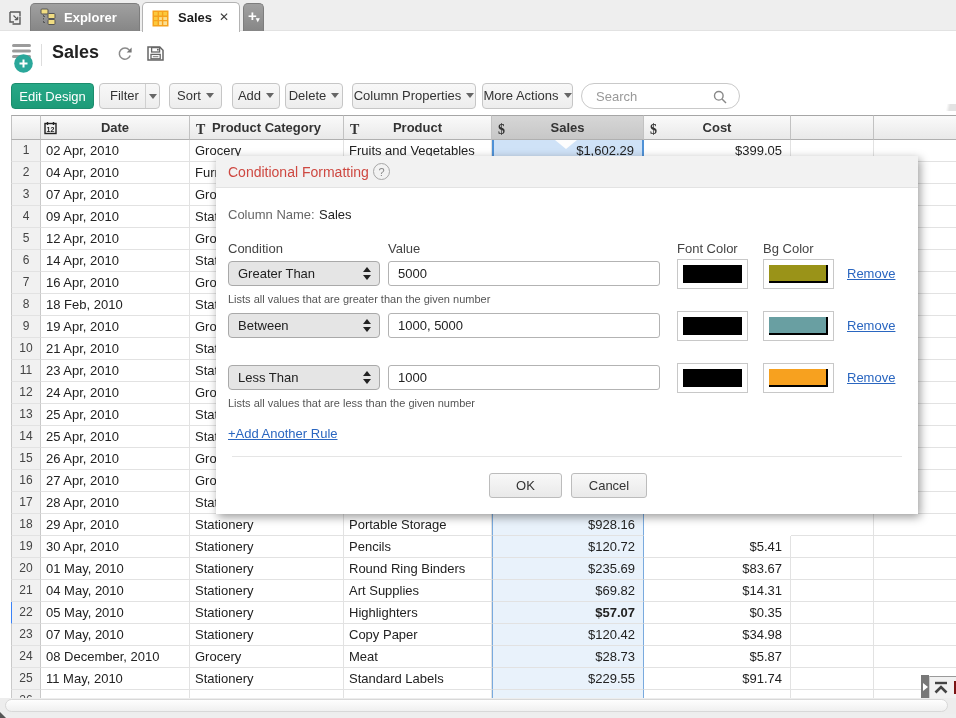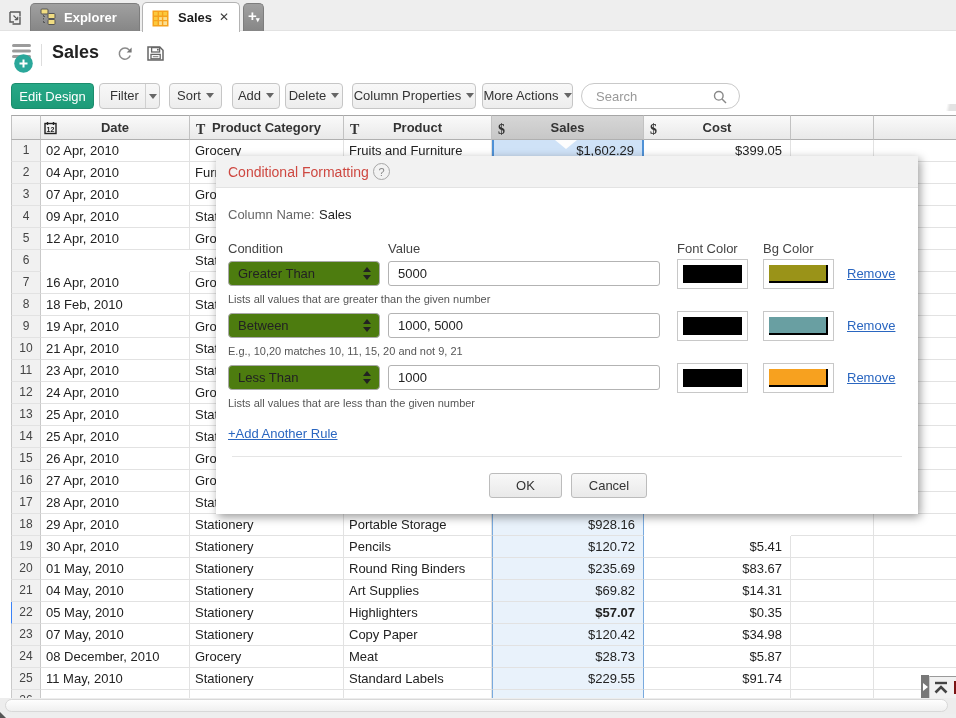--- a/index.html
+++ b/index.html
@@ -46,21 +46,21 @@
 .money { text-align:right; padding-right:8px; }
 .salescell { background:#e9f2fb; border-left:1px solid #79aade; border-right:1px solid #79aade; }
 
 
 #dialog { left:216px; top:156px; width:702px; height:358px; background:#fff; box-shadow:2px 3px 9px rgba(0,0,0,0.4); }
 #dhead { position:absolute; left:0; top:0; width:702px; height:32px; background:#f2f2f2; border-bottom:1px solid #e3e3e3; }
 #dtitle { position:absolute; left:12px; top:8px; font-size:14px; color:#ce4841; }
 #dhelp { position:absolute; left:157px; top:7px; width:17px; height:17px; border:1px solid #a6a6a6; border-radius:50%; color:#888; font-size:11px; text-align:center; line-height:16px; }
 .dlabel { position:absolute; font-size:13px; color:#666; }
 .dtext { position:absolute; font-size:13px; color:#222; }
-.dselect { position:absolute; width:152px; height:25px; background:#4d7c0f; border:1px solid #a9a9a9; border-radius:4px; font-size:13px; color:#222; line-height:23px; padding-left:9px; }
+.dselect { position:absolute; width:152px; height:25px; background:#e5e5e5; border:1px solid #a9a9a9; border-radius:4px; font-size:13px; color:#222; line-height:23px; padding-left:9px; }
 .spin { position:absolute; right:8px; top:5px; display:flex; flex-direction:column; align-items:center; }
 .spin .u { display:block; width:0; height:0; border-left:4px solid transparent; border-right:4px solid transparent; border-bottom:5px solid #222; margin-bottom:3px; }
 .spin .dn { display:block; width:0; height:0; border-left:4px solid transparent; border-right:4px solid transparent; border-top:5px solid #222; }
 .dinput { position:absolute; width:272px; height:25px; background:#fff; border:1px solid #b3b3b3; border-radius:3px; font-size:13px; color:#222; line-height:23px; padding-left:9px; }
 .swatch { position:absolute; width:71px; height:30px; background:#fff; border:1px solid #c8c8c8; }
 .swatch .in { position:absolute; left:5px; top:5px; width:59px; height:18px; border-right:2px solid #000; border-bottom:2px solid #000; }
 .rem { position:absolute; font-size:13px; color:#2a66c0; text-decoration:underline; }
 .helper { position:absolute; font-size:11px; color:#555; }
 #addrule { position:absolute; left:12px; top:270px; font-size:13px; color:#2a66c0; text-decoration:underline; }
 #dsep { position:absolute; left:16px; top:300px; width:670px; height:1px; background:#e5e5e5; }
@@ -162,21 +162,21 @@
     <div class="hcell" style="left:791px;width:83px;"></div>
     <div class="hcell" style="left:874px;width:82px;border-right:none;"></div>
 
     <div style="position:absolute;left:555px;top:25px;width:0;height:0;border-left:11px solid transparent;border-right:11px solid transparent;border-top:9px solid #fdfdfd;z-index:6;"></div>
 
     <div id="rows">
         <div class="row" style="top:25px;left:0;">
           <div class="cell num" style="left:11px;width:30px;border-left:1px solid #c9c9c9;">1</div>
           <div class="cell" style="left:41px;width:149px;padding-left:5px;">02 Apr, 2010</div>
           <div class="cell" style="left:190px;width:154px;padding-left:5px;">Grocery</div>
-          <div class="cell" style="left:344px;width:148px;padding-left:5px;">Fruits and Furniture</div>
+          <div class="cell" style="left:344px;width:148px;padding-left:5px;">Fruits and Vegetables</div>
           <div class="cell money salescell" style="left:492px;width:152px;background:#cfe2f7;border-left:2px solid #4f91d6;border-right:2px solid #4f91d6;border-bottom:1px solid #4f91d6;">$1,602.29</div>
           <div class="cell money" style="left:644px;width:147px;">$399.05</div>
           <div class="cell" style="left:791px;width:83px;"></div>
           <div class="cell" style="left:874px;width:82px;border-right:none;"></div>
         </div>
         <div class="row" style="top:47px;left:0;">
           <div class="cell num" style="left:11px;width:30px;border-left:1px solid #c9c9c9;">2</div>
           <div class="cell" style="left:41px;width:149px;padding-left:5px;">04 Apr, 2010</div>
           <div class="cell" style="left:190px;width:154px;padding-left:5px;">Furniture</div>
           <div class="cell" style="left:344px;width:148px;padding-left:5px;">Chairs</div>
@@ -210,20 +210,21 @@
           <div class="cell" style="left:41px;width:149px;padding-left:5px;">12 Apr, 2010</div>
           <div class="cell" style="left:190px;width:154px;padding-left:5px;">Grocery</div>
           <div class="cell" style="left:344px;width:148px;padding-left:5px;">Beverages</div>
           <div class="cell money salescell" style="left:492px;width:152px;">$540.22</div>
           <div class="cell money" style="left:644px;width:147px;">$120.87</div>
           <div class="cell" style="left:791px;width:83px;"></div>
           <div class="cell" style="left:874px;width:82px;border-right:none;"></div>
         </div>
         <div class="row" style="top:135px;left:0;">
           <div class="cell num" style="left:11px;width:30px;border-left:1px solid #c9c9c9;">6</div>
+          <div class="cell" style="left:41px;width:149px;padding-left:5px;">14 Apr, 2010</div>
           <div class="cell" style="left:190px;width:154px;padding-left:5px;">Stationery</div>
           <div class="cell" style="left:344px;width:148px;padding-left:5px;">Notebooks</div>
           <div class="cell money salescell" style="left:492px;width:152px;">$310.54</div>
           <div class="cell money" style="left:644px;width:147px;">$97.32</div>
           <div class="cell" style="left:791px;width:83px;"></div>
           <div class="cell" style="left:874px;width:82px;border-right:none;"></div>
         </div>
         <div class="row" style="top:157px;left:0;">
           <div class="cell num" style="left:11px;width:30px;border-left:1px solid #c9c9c9;">7</div>
           <div class="cell" style="left:41px;width:149px;padding-left:5px;">16 Apr, 2010</div>
@@ -475,21 +476,20 @@
           <span class="dn"></span>
         </span></div>
     <div class="dinput" style="left:172px;top:157px;">1000, 5000</div>
     <div class="swatch" style="left:461px;top:155px;">
         <div class="in" style="background:#000;"></div>
       </div>
     <div class="swatch" style="left:547px;top:155px;">
         <div class="in" style="background:#699fa2;"></div>
       </div>
     <div class="rem" style="left:631px;top:162px;">Remove</div>
-    <div class="helper" style="left:12px;top:189px;">E.g., 10,20 matches 10, 11, 15, 20 and not 9, 21</div>
 
     <div class="dselect" style="left:12px;top:209px;">Less Than<span class="spin">
           <span class="u"></span>
           <span class="dn"></span>
         </span></div>
     <div class="dinput" style="left:172px;top:209px;">1000</div>
     <div class="swatch" style="left:461px;top:207px;">
         <div class="in" style="background:#000;"></div>
       </div>
     <div class="swatch" style="left:547px;top:207px;">

